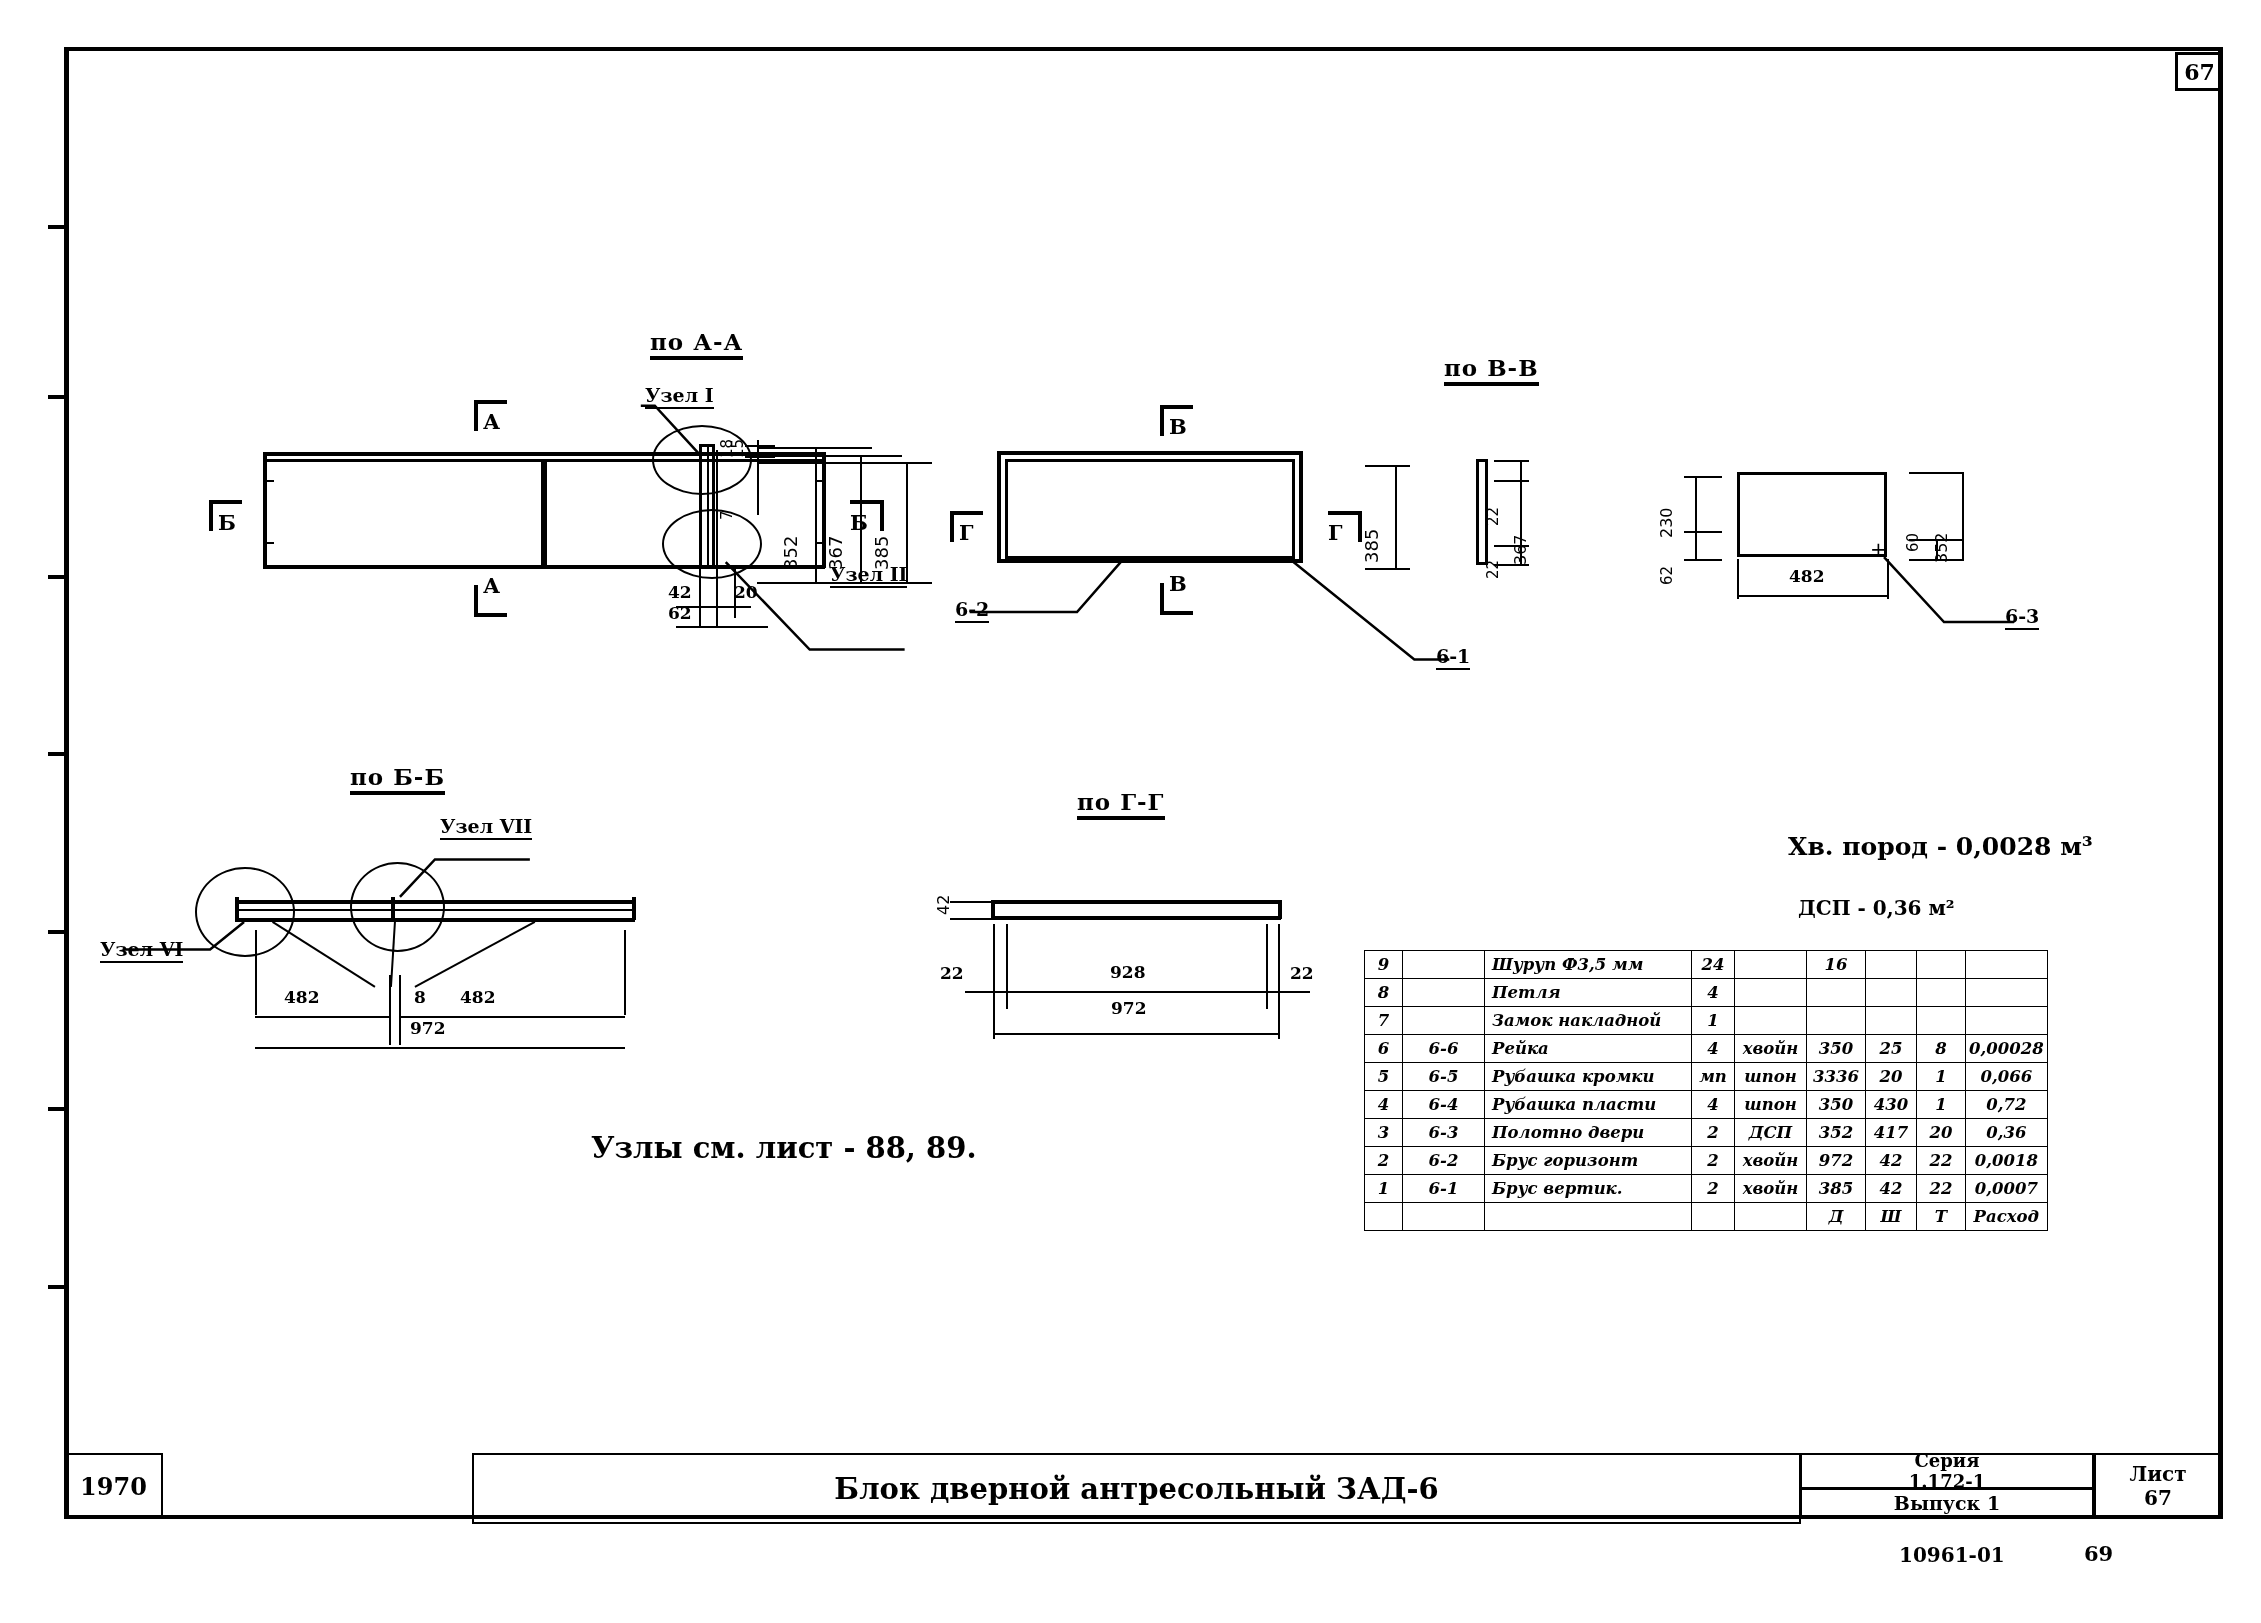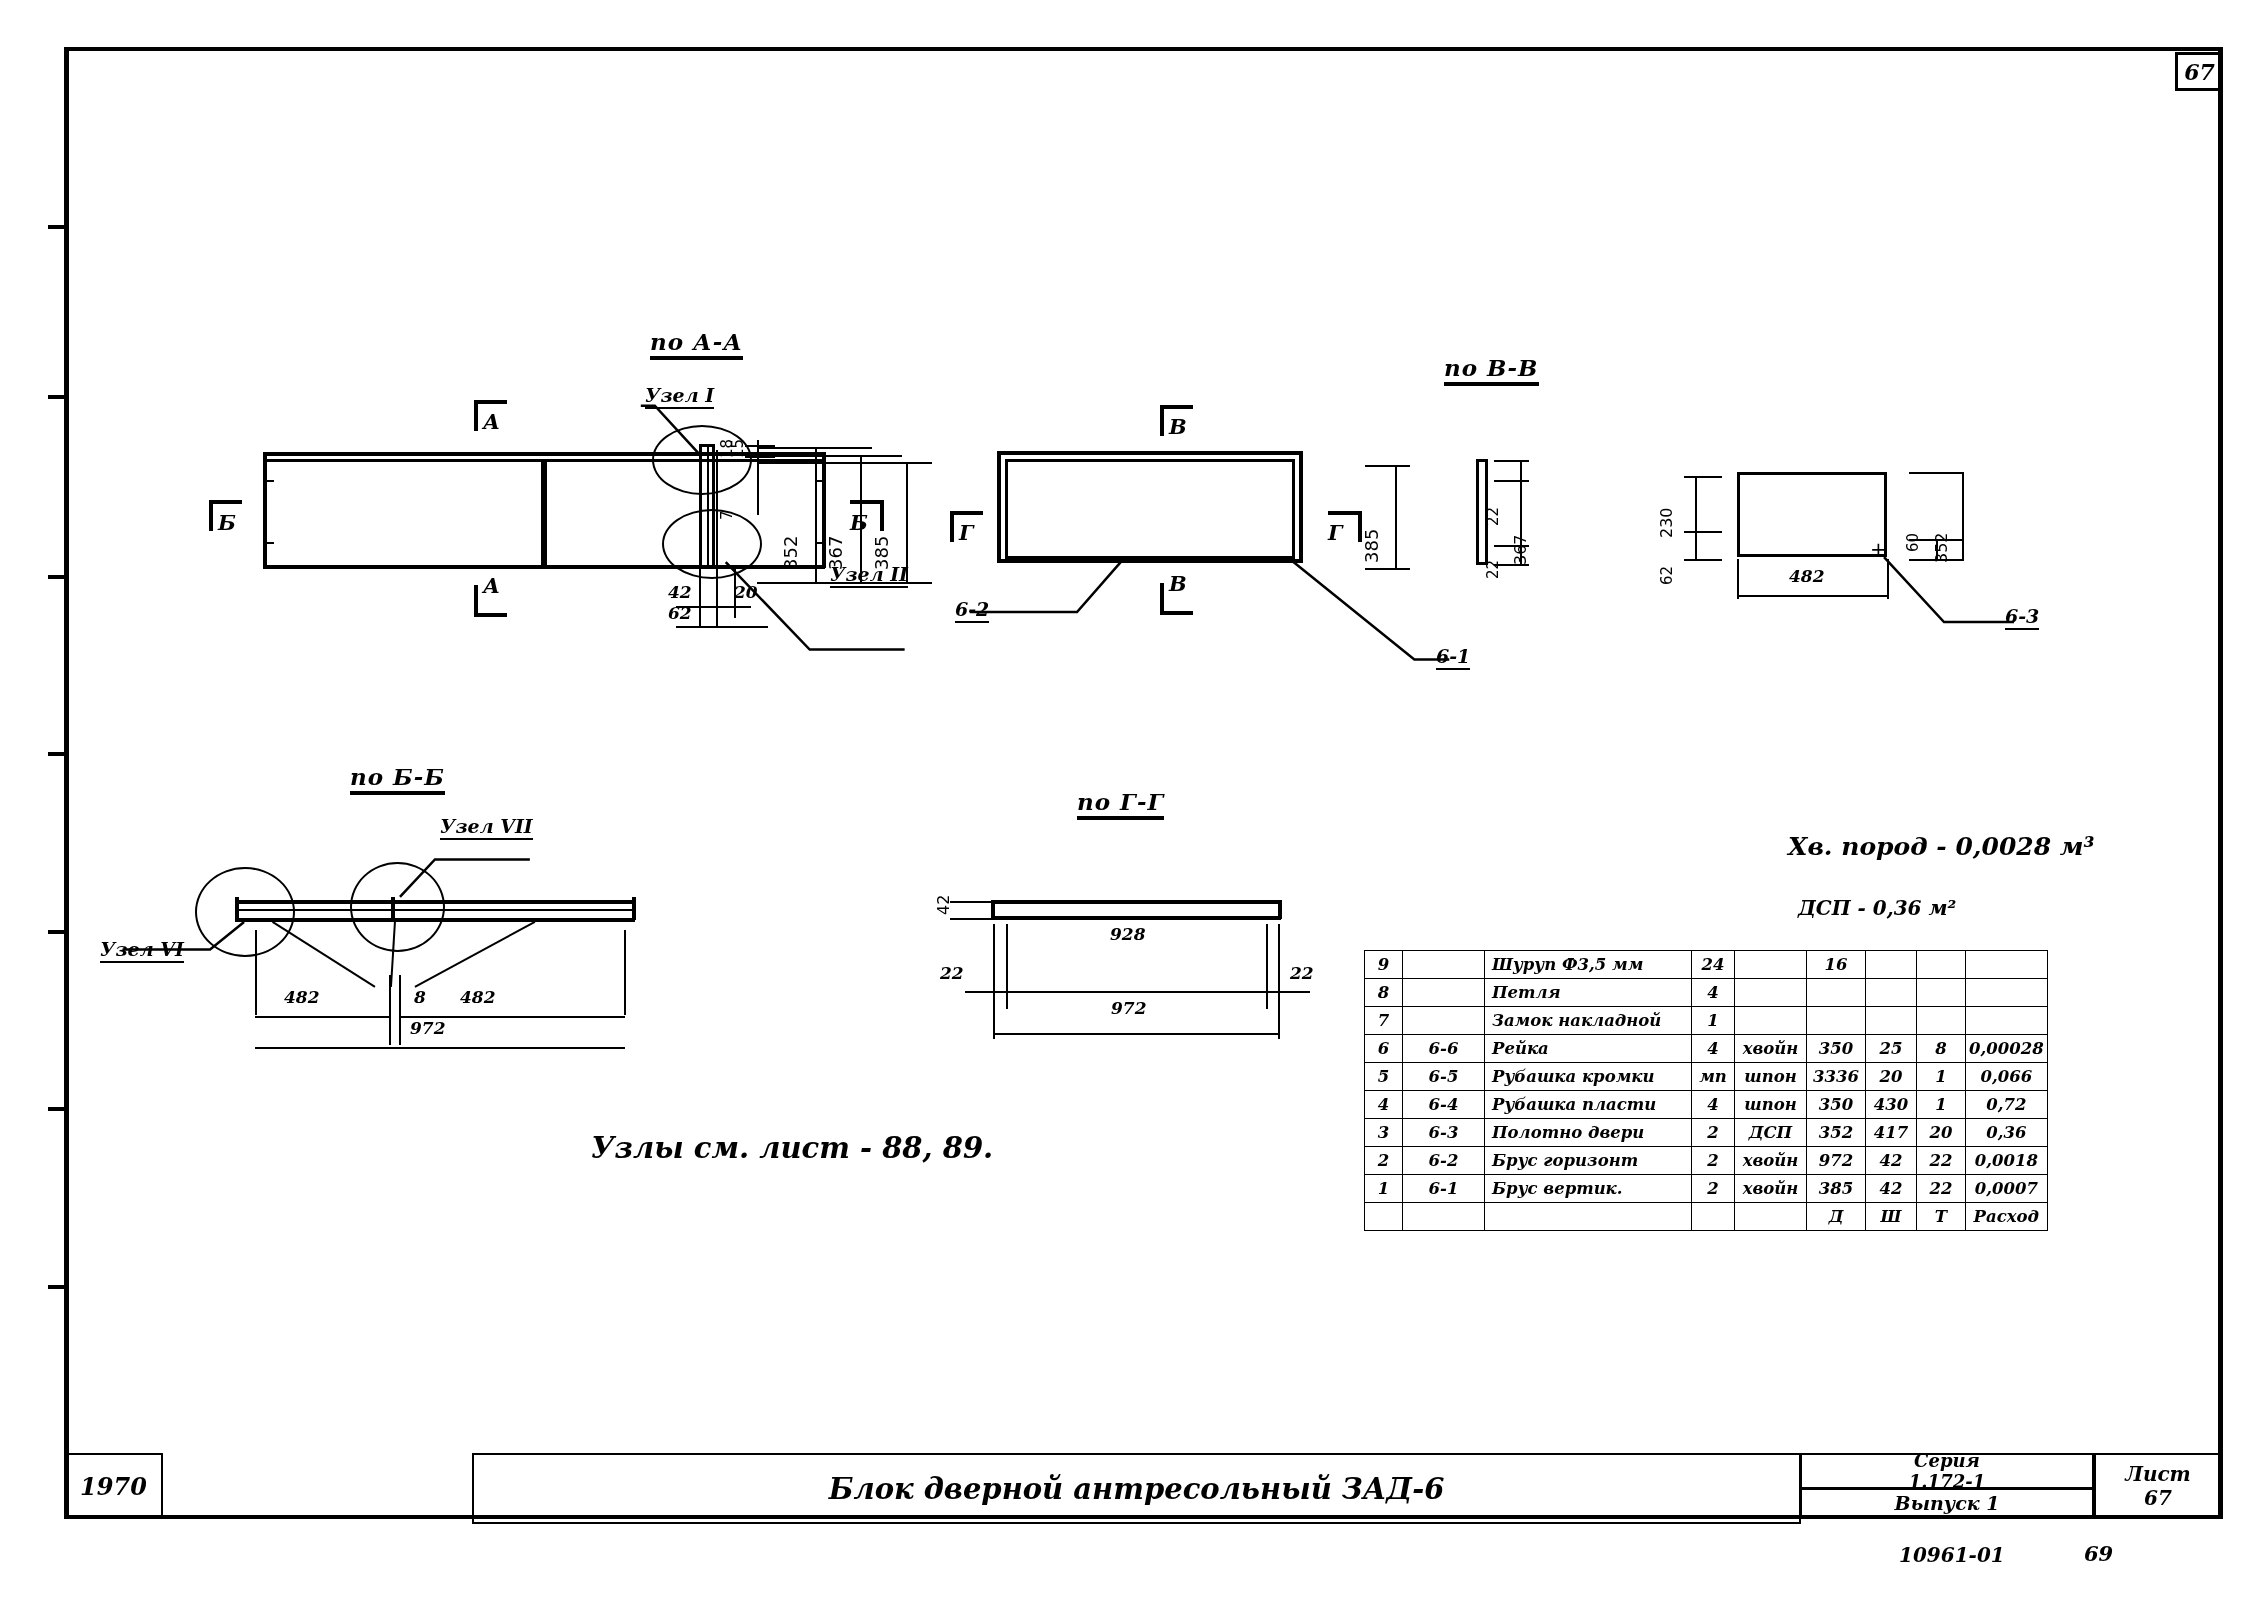--- a/index.html
+++ b/index.html
@@ -1,18 +1,18 @@
 <!DOCTYPE html>
 <html style="font-size:8px"><head>
 <meta charset="utf-8">
 <style>
   html,body{margin:0;padding:0;background:#fff;}
   body{width:2261px;height:1623px;position:relative;
        font-family:"DejaVu Sans",sans-serif;color:#000;overflow:hidden;}
-  .hand{font-family:"DejaVu Serif",serif;font-style:italic;font-weight:bold;}
+  .hand{font-family:"DejaVu Serif",serif;font-weight:bold;}
   #sheet{position:absolute;inset:0;}
   
   .frame-l{position:absolute;left:64px;top:47px;width:4.5px;height:1472px;background:#000;}
   .frame-t{position:absolute;left:64px;top:47px;width:2158px;height:4px;background:#000;}
   .frame-r{position:absolute;left:2218px;top:47px;width:4.5px;height:1472px;background:#000;}
   .frame-b{position:absolute;left:64px;top:1515px;width:2158px;height:4px;background:#000;}
   .tick{position:absolute;width:17px;height:3.5px;background:#000;left:48px;}
   
   .pagenum{position:absolute;left:2175px;top:52px;width:46px;height:39px;
            border:3.5px solid #000;border-right:none;box-sizing:border-box;
@@ -282,21 +282,21 @@
   <div class="hl" style="left:950px;top:918px;width:42px"></div>
   <div class="vt" style="left:952px;top:899px;font-size:16px">42</div>
 
   <div class="vl" style="left:993px;top:924px;height:115px"></div>
   <div class="vl" style="left:1006px;top:924px;height:85px"></div>
   <div class="vl" style="left:1266px;top:924px;height:85px"></div>
   <div class="vl" style="left:1278px;top:924px;height:115px"></div>
   <div class="hl" style="left:965px;top:991px;width:345px"></div>
   <div class="hl" style="left:993px;top:1033px;width:286px"></div>
   <div class="t hand dim" style="left:940px;top:965px">22</div>
-  <div class="t hand dim" style="left:1110px;top:926px">928</div>
+  <div class="t hand dim" style="left:1110px;top:964px">928</div>
   <div class="t hand dim" style="left:1290px;top:965px">22</div>
   <div class="t hand dim" style="left:1111px;top:1000px">972</div>
 
   <div class="t hand" style="left:591px;top:1134px;font-size:29px">Узлы  см. лист - 88, 89.</div>
 
   <div class="t hand" style="left:1788px;top:834px;font-size:25px">Хв. пород - 0,0028 м³</div>
   <div class="t hand" style="left:1798px;top:898px;font-size:20px">ДСП - 0,36 м²</div>
 
   <table id="spec">
     <tbody id="spec-body">

